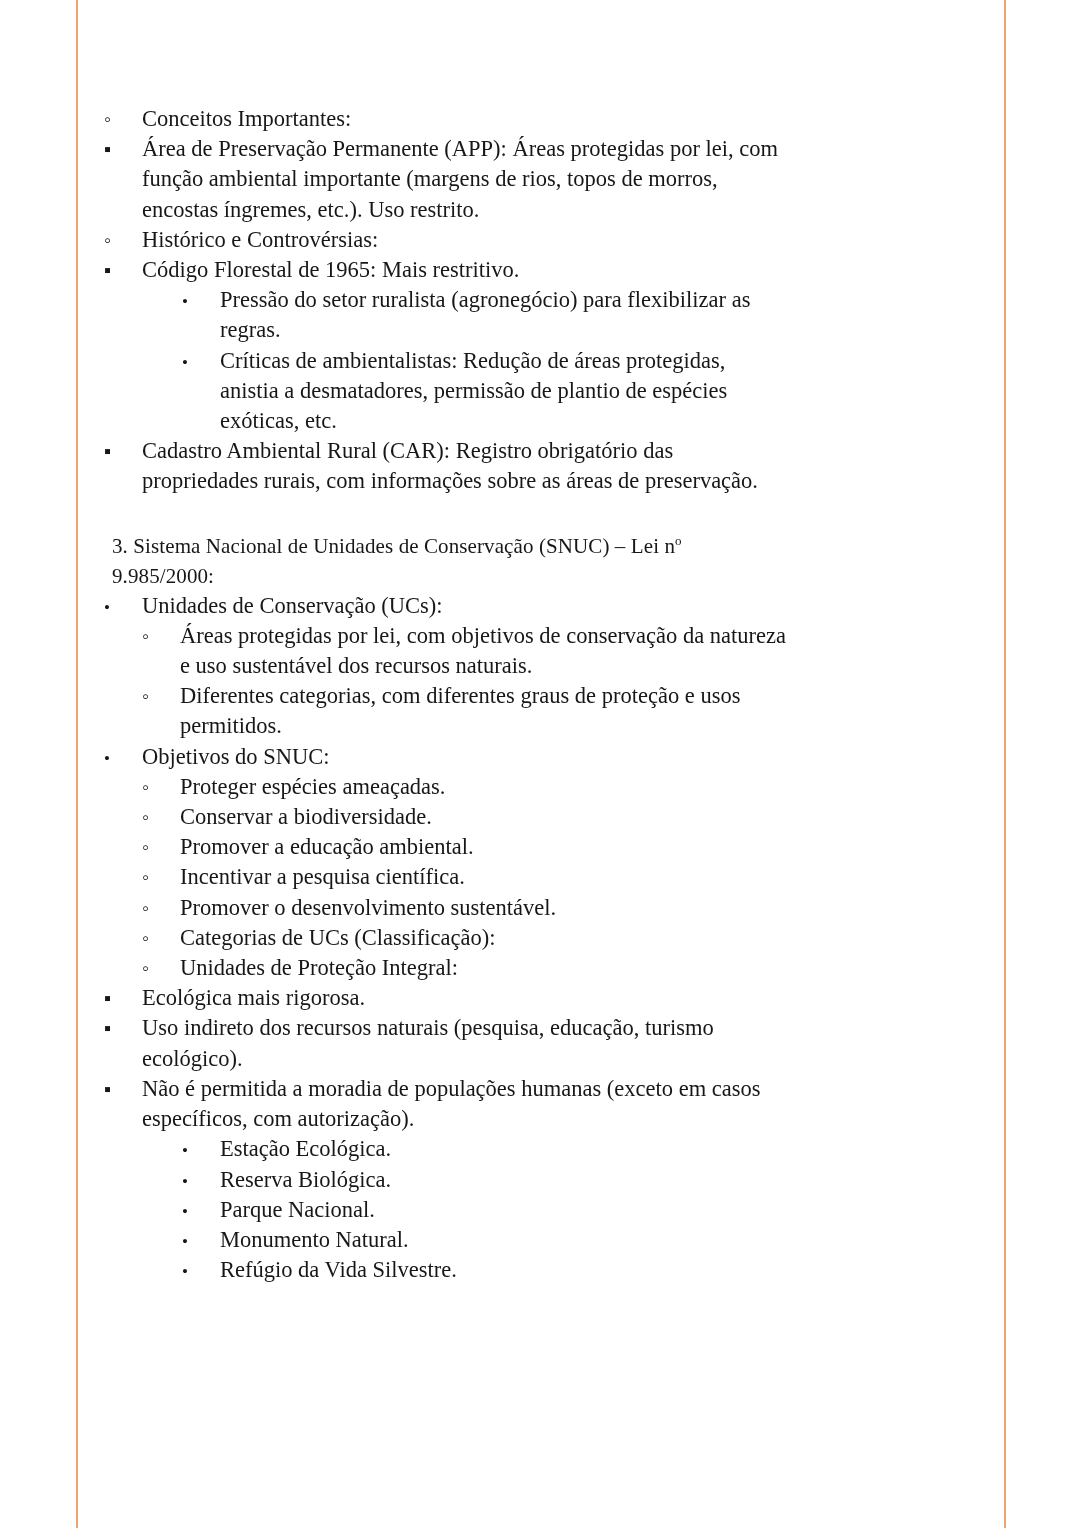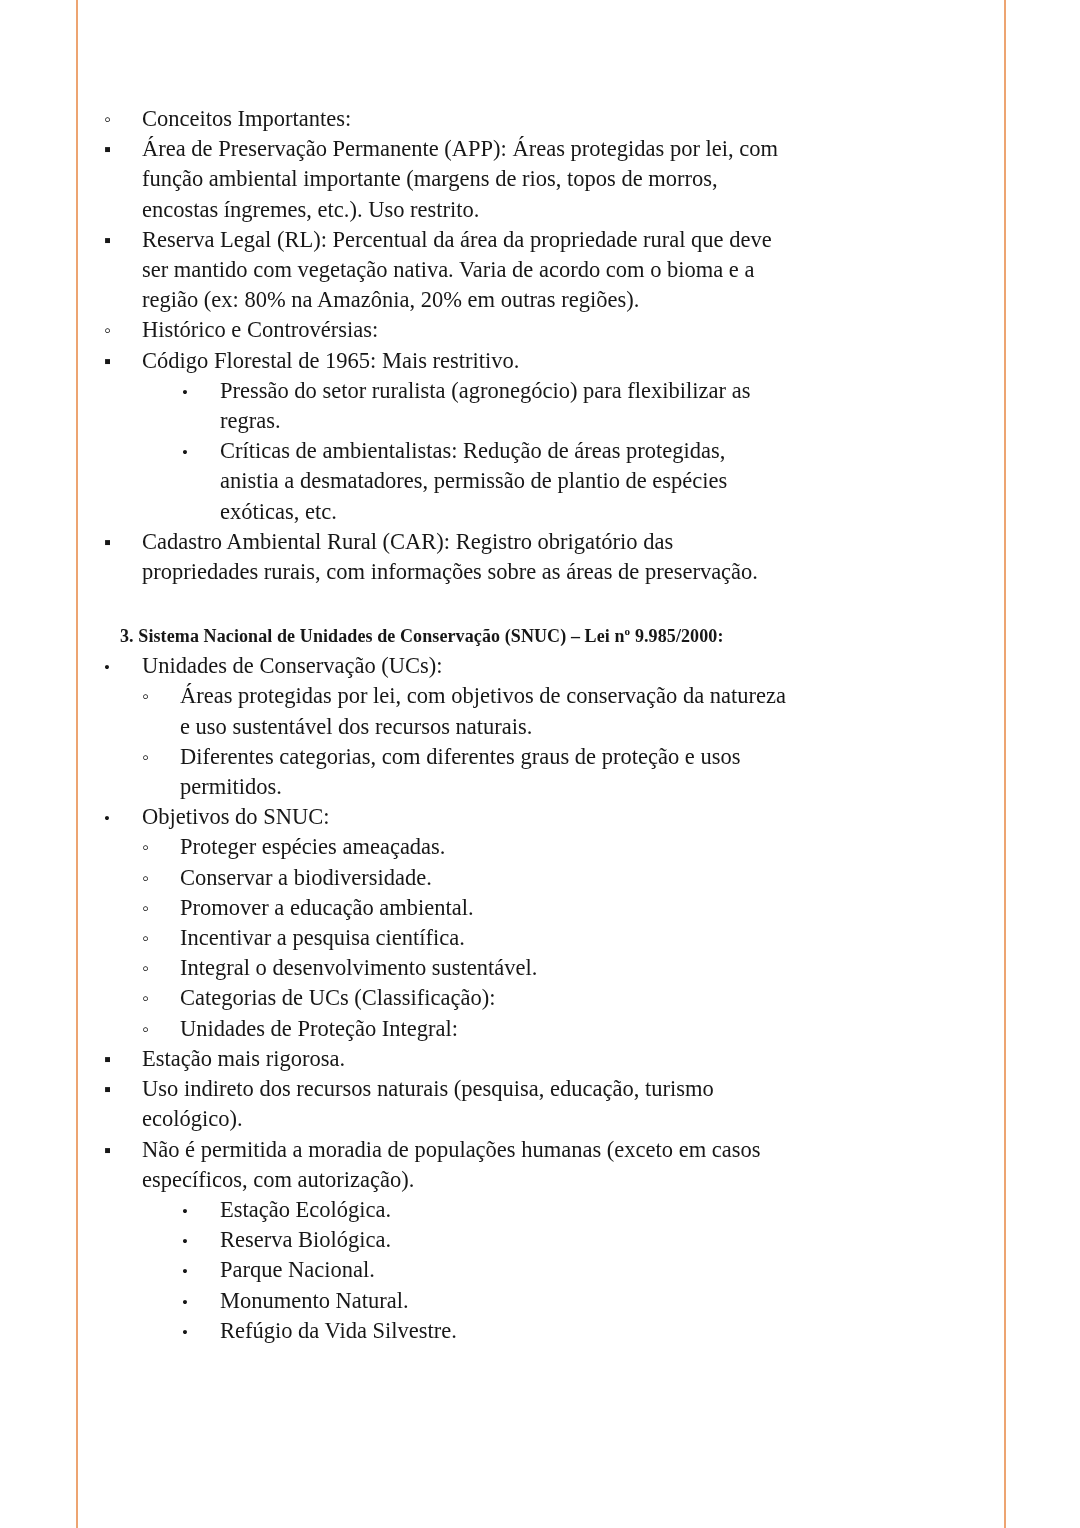--- a/index.html
+++ b/index.html
@@ -69,24 +69,24 @@
   .bul.square::before { content: "\25AA"; font-size: 20px; }
 
   
   .d1 { margin-left: 18px; }   
   .d2 { margin-left: 56px; }   
   .d3 { margin-left: 40px; }   
   .d4 { margin-left: 40px; }   
 
   
   .heading {
-    font-size: 18px;
+    font-size: 21px;
     line-height: 30px;
-    font-weight: bold;
-    margin: 34px 0 0 16px;
+    font-weight: normal;
+    margin: 34px 0 0 8px;
     letter-spacing: .1px;
   }
   .heading sup {
     font-size: 0.62em;
     vertical-align: super;
     line-height: 0;
   }
   .after-heading { margin-top: 30px; }
 </style>
 </head>
@@ -102,24 +102,20 @@
       <span class="bul circle"></span>
       <span class="btxt">Conceitos Importantes:</span>
     </li>
   </ul>
 
   <ul class="lvl d3">
     <li class="item">
       <span class="bul square"></span>
       <span class="btxt">Área de Preservação Permanente (APP): Áreas protegidas por lei, com função ambiental importante (margens de rios, topos de morros, encostas íngremes, etc.). Uso restrito.</span>
     </li>
-    <li class="item">
-      <span class="bul square"></span>
-      <span class="btxt">Reserva Legal (RL): Percentual da área da propriedade rural que deve ser mantido com vegetação nativa. Varia de acordo com o bioma e a região (ex: 80% na Amazônia, 20% em outras regiões).</span>
-    </li>
   </ul>
 
   <ul class="lvl d2">
     <li class="item">
       <span class="bul circle"></span>
       <span class="btxt">Histórico e Controvérsias:</span>
     </li>
   </ul>
 
   <ul class="lvl d3">
@@ -186,36 +182,36 @@
     <li class="item">
       <span class="bul circle"></span>
       <span class="btxt">Promover a educação ambiental.</span>
     </li>
     <li class="item">
       <span class="bul circle"></span>
       <span class="btxt">Incentivar a pesquisa científica.</span>
     </li>
     <li class="item">
       <span class="bul circle"></span>
-      <span class="btxt">Integral o desenvolvimento sustentável.</span>
+      <span class="btxt">Promover o desenvolvimento sustentável.</span>
     </li>
     <li class="item">
       <span class="bul circle"></span>
       <span class="btxt">Categorias de UCs (Classificação):</span>
     </li>
     <li class="item">
       <span class="bul circle"></span>
       <span class="btxt">Unidades de Proteção Integral:</span>
     </li>
   </ul>
 
   <ul class="lvl d3">
     <li class="item">
       <span class="bul square"></span>
-      <span class="btxt">Estação mais rigorosa.</span>
+      <span class="btxt">Ecológica mais rigorosa.</span>
     </li>
     <li class="item">
       <span class="bul square"></span>
       <span class="btxt">Uso indireto dos recursos naturais (pesquisa, educação, turismo ecológico).</span>
     </li>
     <li class="item">
       <span class="bul square"></span>
       <span class="btxt">Não é permitida a moradia de populações humanas (exceto em casos específicos, com autorização).</span>
     </li>
   </ul>

